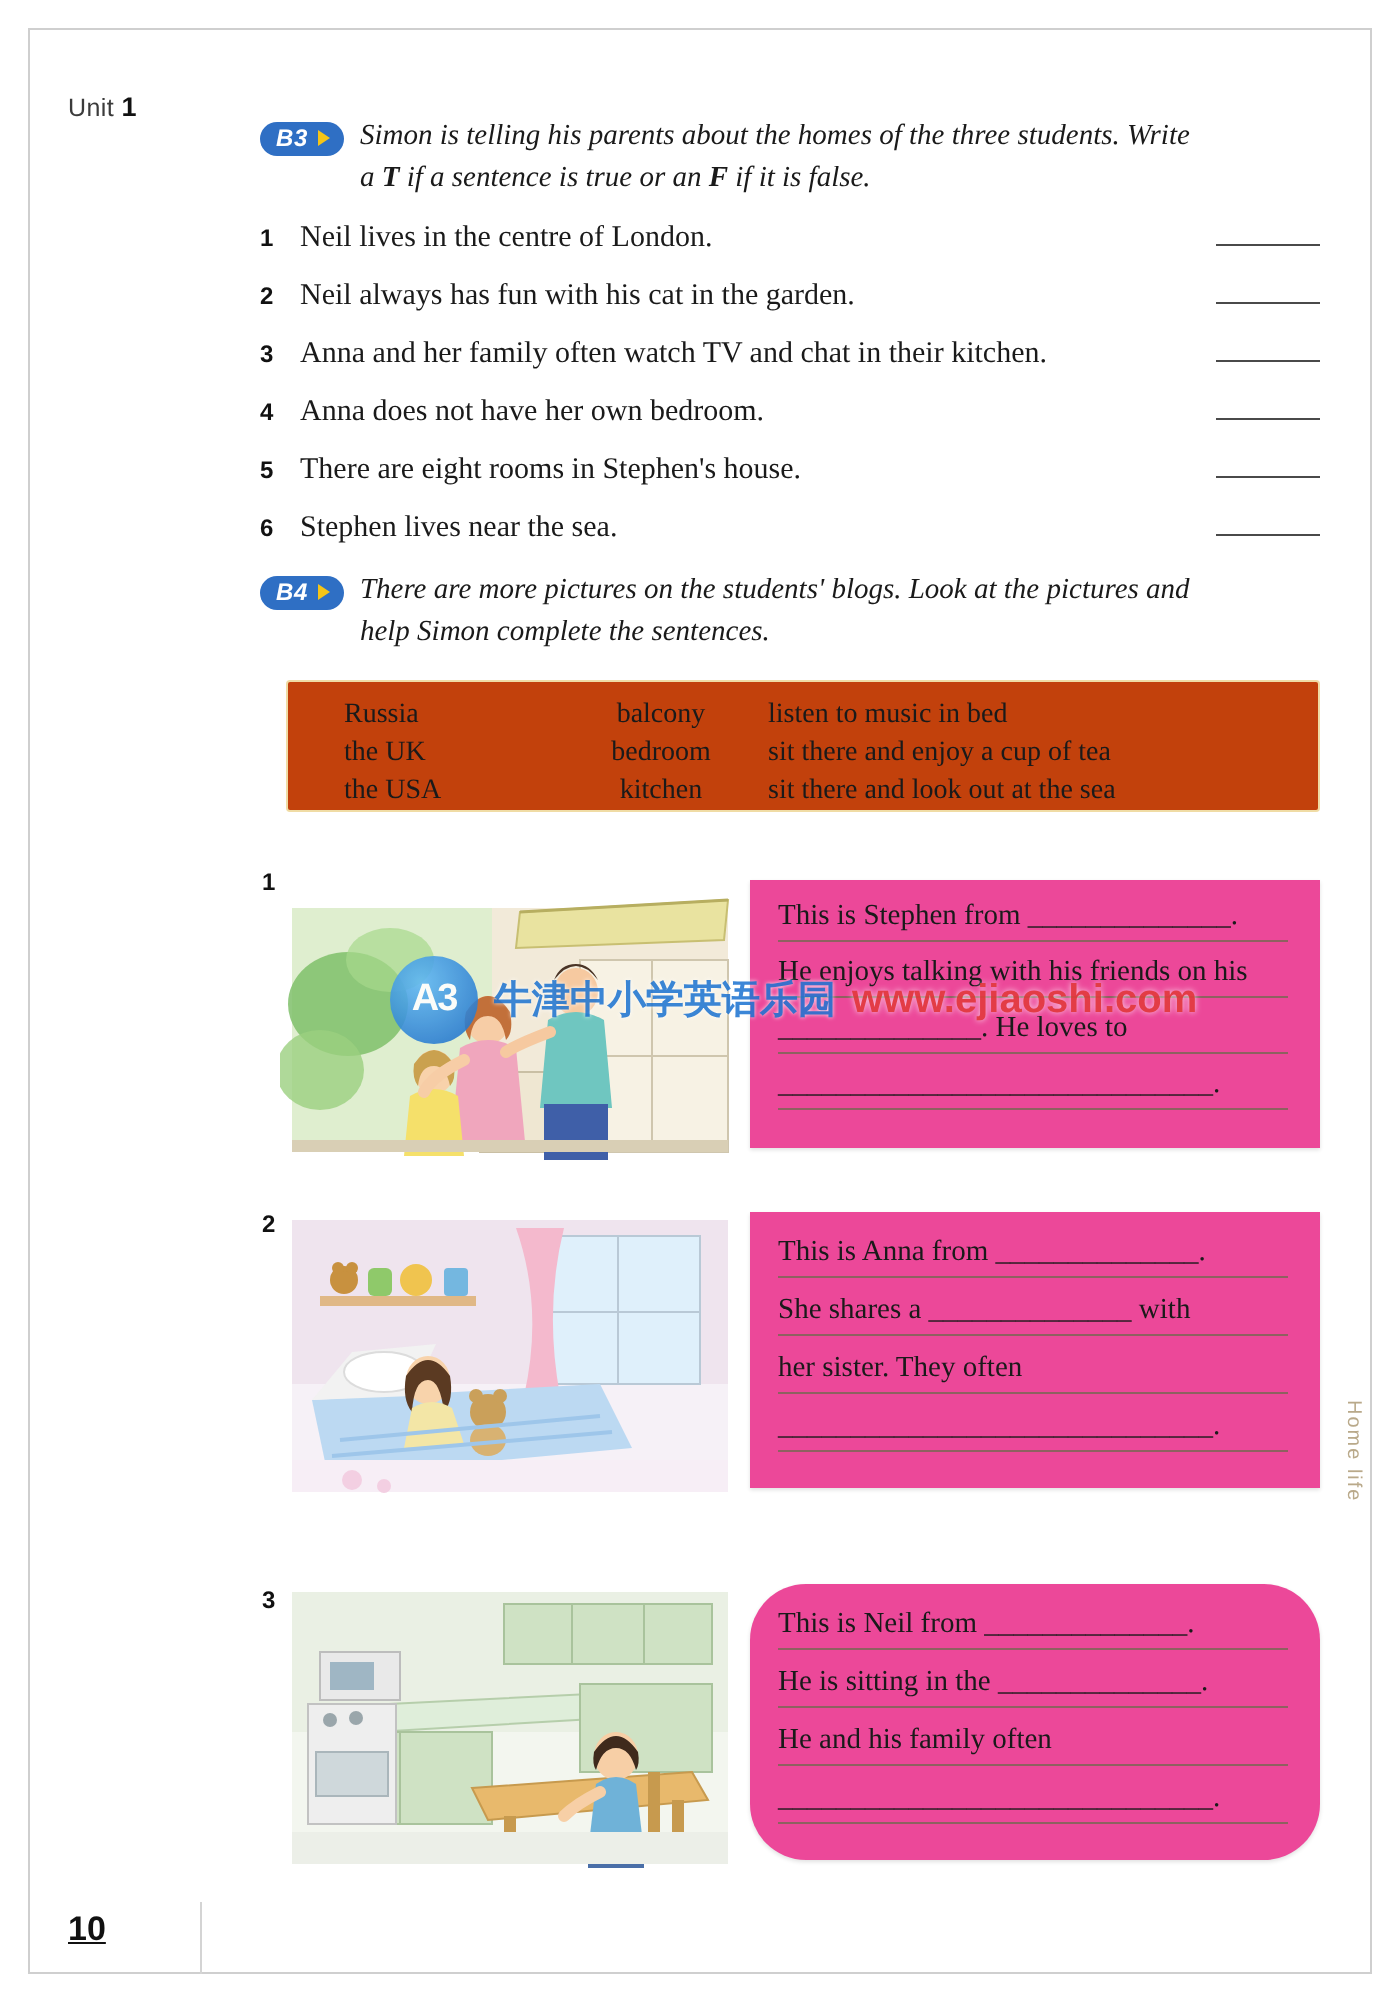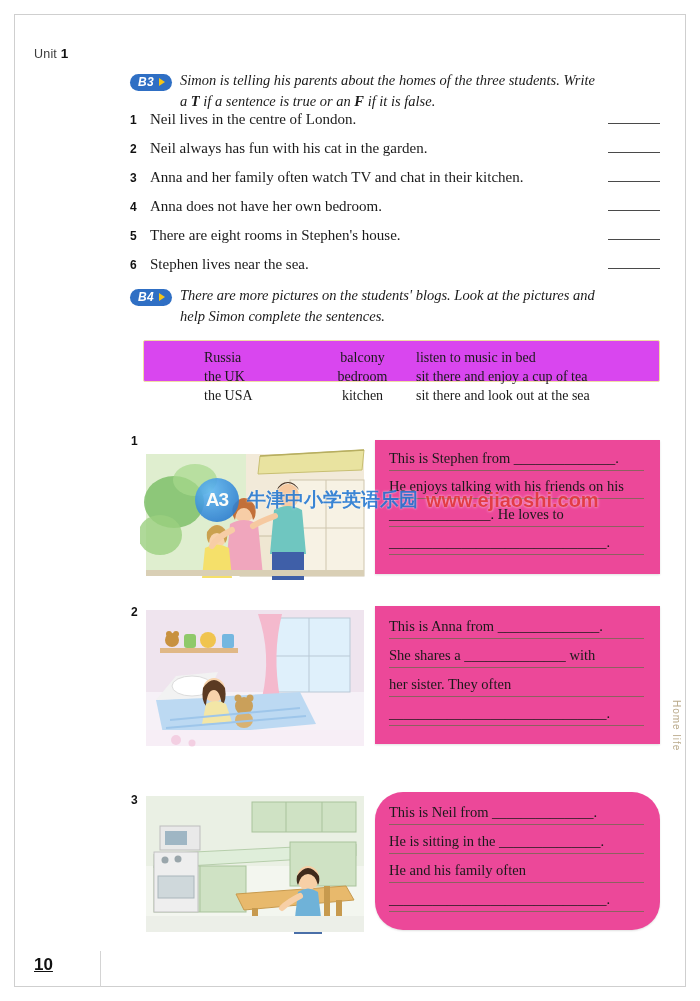--- a/index.html
+++ b/index.html
@@ -60,21 +60,20 @@
     margin-left: 2px;
   }
 
   
   .b3-block { position: absolute; left: 130px; top: 58px; width: 530px; }
   .b3-intro {
     font-style: italic;
     font-size: 14.5px;
     line-height: 1.45;
     margin-left: 0;
-    margin-top: 12px;
   }
   .b3-intro .pill-wrap { float: left; margin-right: 8px; margin-top: 1px; }
   .b3-intro b { font-weight: bold; font-style: italic; }
 
   .tf-list {
     position: absolute;
     left: 130px; top: 108px;
     width: 530px;
   }
   .tf-row {
@@ -102,25 +101,24 @@
 
   
   .b4-block { position: absolute; left: 130px; top: 285px; width: 530px; }
   .b4-intro { font-style: italic; font-size: 14.5px; line-height: 1.45; }
   .b4-intro .pill-wrap { float: left; margin-right: 8px; margin-top: 1px; }
 
   
   .wordbox {
     position: absolute;
     left: 143px; top: 340px;
-    width: 517px; height: 42px;
-    background: #d946ef;
+    width: 517px; height: 66px;
+    background: #c2410c;
     border: 1px solid #f0dca5;
     border-radius: 2px;
-    padding-left: 32px;
   }
   .wordbox table {
     border-collapse: collapse;
     margin: 7px 0 0 28px;
     font-size: 14px;
   }
   .wordbox td { padding: 1.5px 0; }
   .wordbox td.c1 { width: 105px; }
   .wordbox td.c2 { width: 107px; text-align: center; }
 

